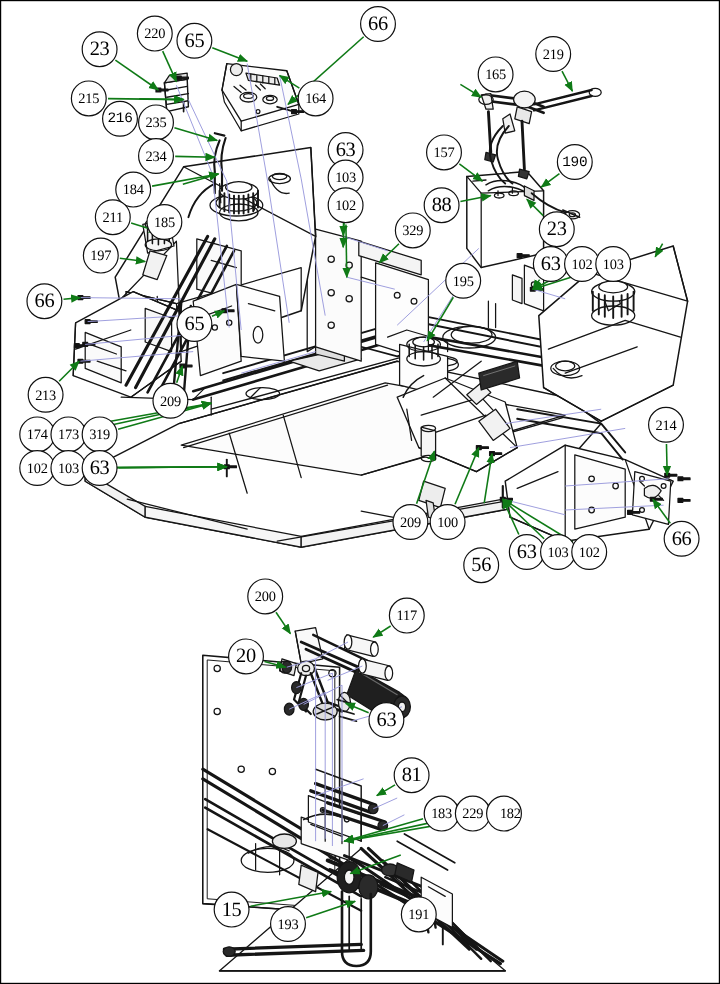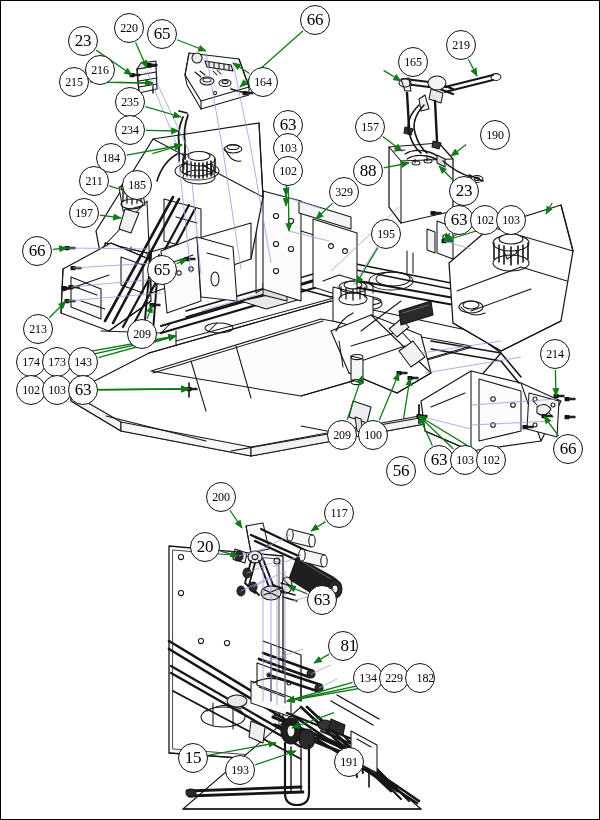--- a/index.html
+++ b/index.html
@@ -552,67 +552,67 @@
         <line x1="254.1516592050413" y1="763.8592584840038" x2="295" y2="750" stroke="#0f7a16" stroke-width="1.3" marker-end="url(#ah)"></line>
       </g>
   </svg>
 
   <div class="callout-layer" id="callouts">
       <div class="bubble" style="left: 82px; top: 40px;">23</div>
       <div class="bubble small" style="left: 128px; top: 27px;">220</div>
       <div class="bubble" style="left: 161px; top: 33px;">65</div>
       <div class="bubble" style="left: 314px; top: 19px;">66</div>
       <div class="bubble small" style="left: 73px; top: 81px;">215</div>
-      <div class="bubble small" style="left: 99px; top: 69px;">216</div>
+      <div class="bubble small" style="left: 99px; top: 98px; font-family: Liberation Mono, monospace;">216</div>
       <div class="bubble small" style="left: 262px; top: 81px;">164</div>
       <div class="bubble small" style="left: 129px; top: 101px;">235</div>
       <div class="bubble small" style="left: 129px; top: 129px;">234</div>
       <div class="bubble small" style="left: 110px; top: 157px;">184</div>
       <div class="bubble small" style="left: 136px; top: 157px; margin-top: 12px;">185</div>
       <div class="bubble small" style="left: 93px; top: 180px;">211</div>
       <div class="bubble small" style="left: 83px; top: 212px;">197</div>
       <div class="bubble" style="left: 36px; top: 250px;">66</div>
       <div class="bubble" style="left: 161px; top: 269px;">65</div>
       <div class="bubble small" style="left: 37px; top: 328px;">213</div>
       <div class="bubble small" style="left: 141px; top: 333px;">209</div>
       <div class="bubble small" style="left: 30px; top: 361px;">174</div>
       <div class="bubble small" style="left: 56px; top: 361px;">173</div>
-      <div class="bubble small" style="left: 82px; top: 361px;">143</div>
+      <div class="bubble small" style="left: 82px; top: 361px;">319</div>
       <div class="bubble small" style="left: 30px; top: 389px;">102</div>
       <div class="bubble small" style="left: 56px; top: 389px;">103</div>
       <div class="bubble" style="left: 82px; top: 389px;">63</div>
       <div class="bubble" style="left: 287px; top: 124px;">63</div>
       <div class="bubble small" style="left: 287px; top: 147px;">103</div>
       <div class="bubble small" style="left: 287px; top: 170px;">102</div>
       <div class="bubble small" style="left: 343px; top: 191px;">329</div>
       <div class="bubble small" style="left: 385px; top: 233px;">195</div>
       <div class="bubble small" style="left: 369px; top: 61px; margin-left: 28px;">165</div>
       <div class="bubble small" style="left: 460px; top: 44px;">219</div>
       <div class="bubble small" style="left: 369px; top: 126px;">157</div>
-      <div class="bubble small" style="left: 494px; top: 134px;">190</div>
+      <div class="bubble small" style="left: 478px; top: 134px; font-family: Liberation Mono, monospace;">190</div>
       <div class="bubble" style="left: 367px; top: 170px;">88</div>
       <div class="bubble" style="left: 463px; top: 190px;">23</div>
       <div class="bubble" style="left: 458px; top: 219px;">63</div>
       <div class="bubble small" style="left: 484px; top: 219px;">102</div>
       <div class="bubble small" style="left: 510px; top: 219px;">103</div>
       <div class="bubble small" style="left: 587px; top: 188px; margin-left: 46px;">198</div>
       <div class="bubble small" style="left: 554px; top: 353px;">214</div>
       <div class="bubble" style="left: 567px; top: 448px;">66</div>
       <div class="bubble small" style="left: 341px; top: 434px;">209</div>
       <div class="bubble small" style="left: 372px; top: 434px;">100</div>
       <div class="bubble" style="left: 400px; top: 434px; margin-top: 21px;">56</div>
       <div class="bubble" style="left: 438px; top: 459px;">63</div>
       <div class="bubble small" style="left: 464px; top: 459px;">103</div>
       <div class="bubble small" style="left: 490px; top: 459px;">102</div>
       <div class="bubble small" style="left: 220px; top: 496px;">200</div>
       <div class="bubble small" style="left: 338px; top: 512px;">117</div>
       <div class="bubble" style="left: 204px; top: 546px;">20</div>
       <div class="bubble" style="left: 321px; top: 599px;">63</div>
-      <div class="bubble" style="left: 342px; top: 645px; text-align: right;">81</div>
-      <div class="bubble small" style="left: 367px; top: 677px;">134</div>
+      <div class="bubble" style="left: 342px; top: 645px;">81</div>
+      <div class="bubble small" style="left: 367px; top: 677px;">183</div>
       <div class="bubble small" style="left: 393px; top: 677px;">229</div>
       <div class="bubble small" style="left: 419px; top: 677px; text-align: right;">182</div>
       <div class="bubble small" style="left: 348px; top: 706px; margin-top: 40px;">191</div>
       <div class="bubble" style="left: 192px; top: 757px;">15</div>
       <div class="bubble small" style="left: 239px; top: 769px;">193</div>
     </div>
 
 </div>
 
 </body></html>

